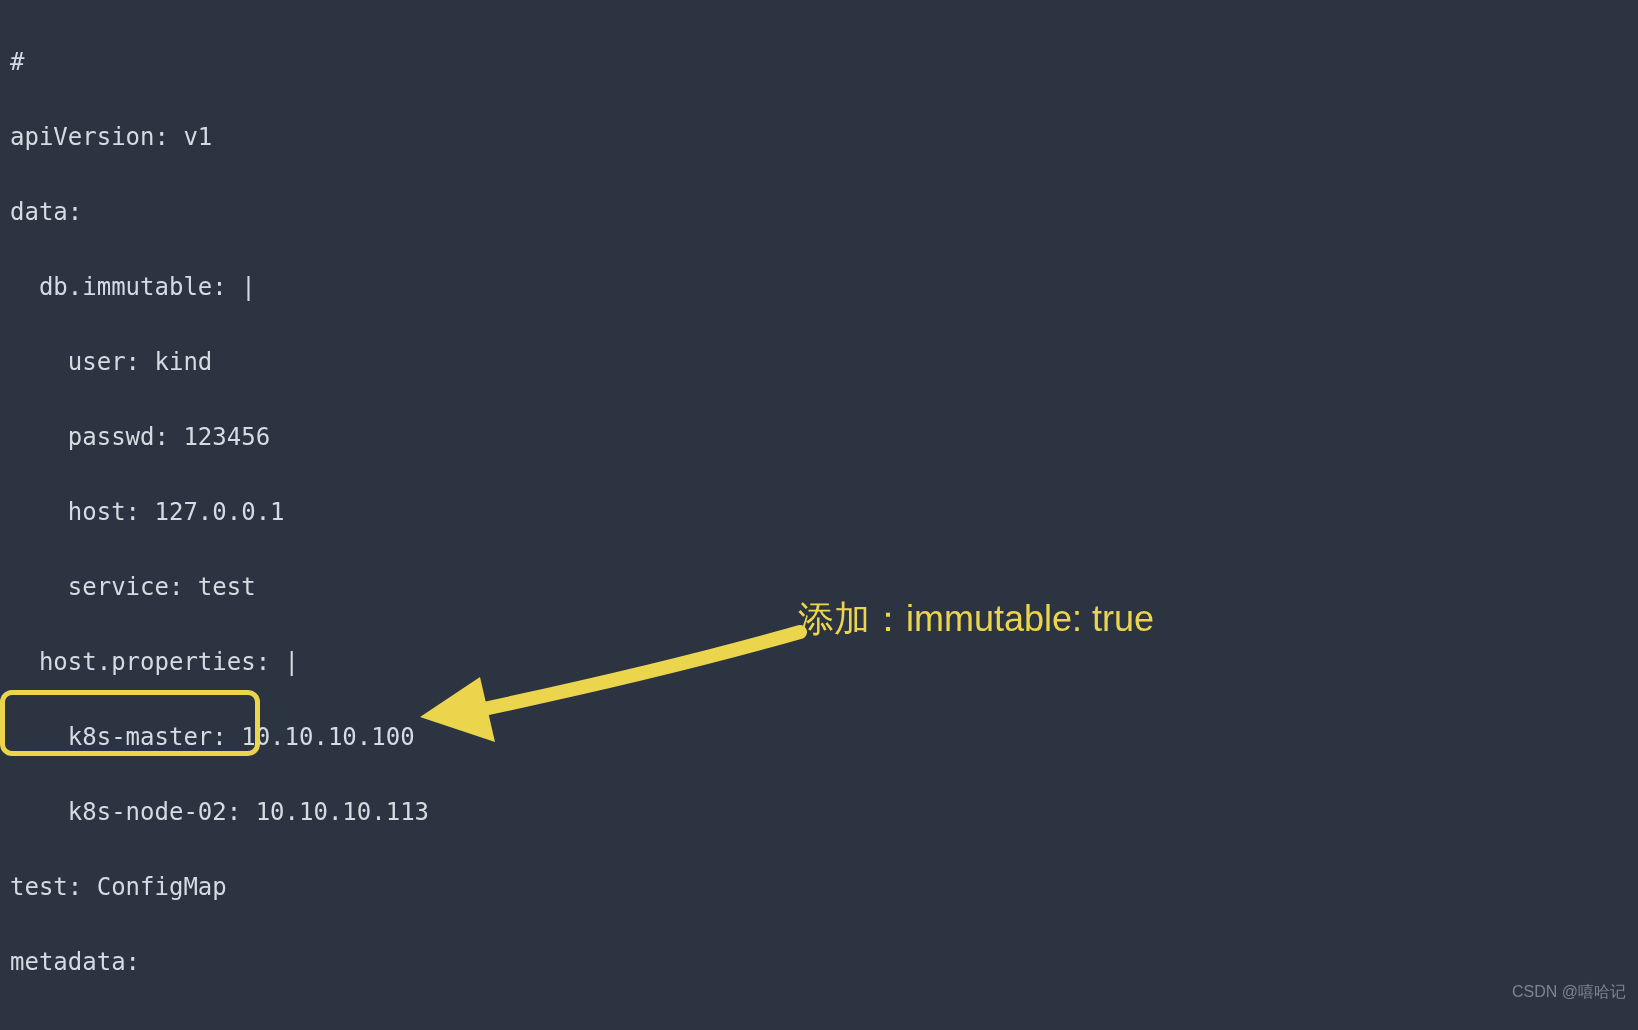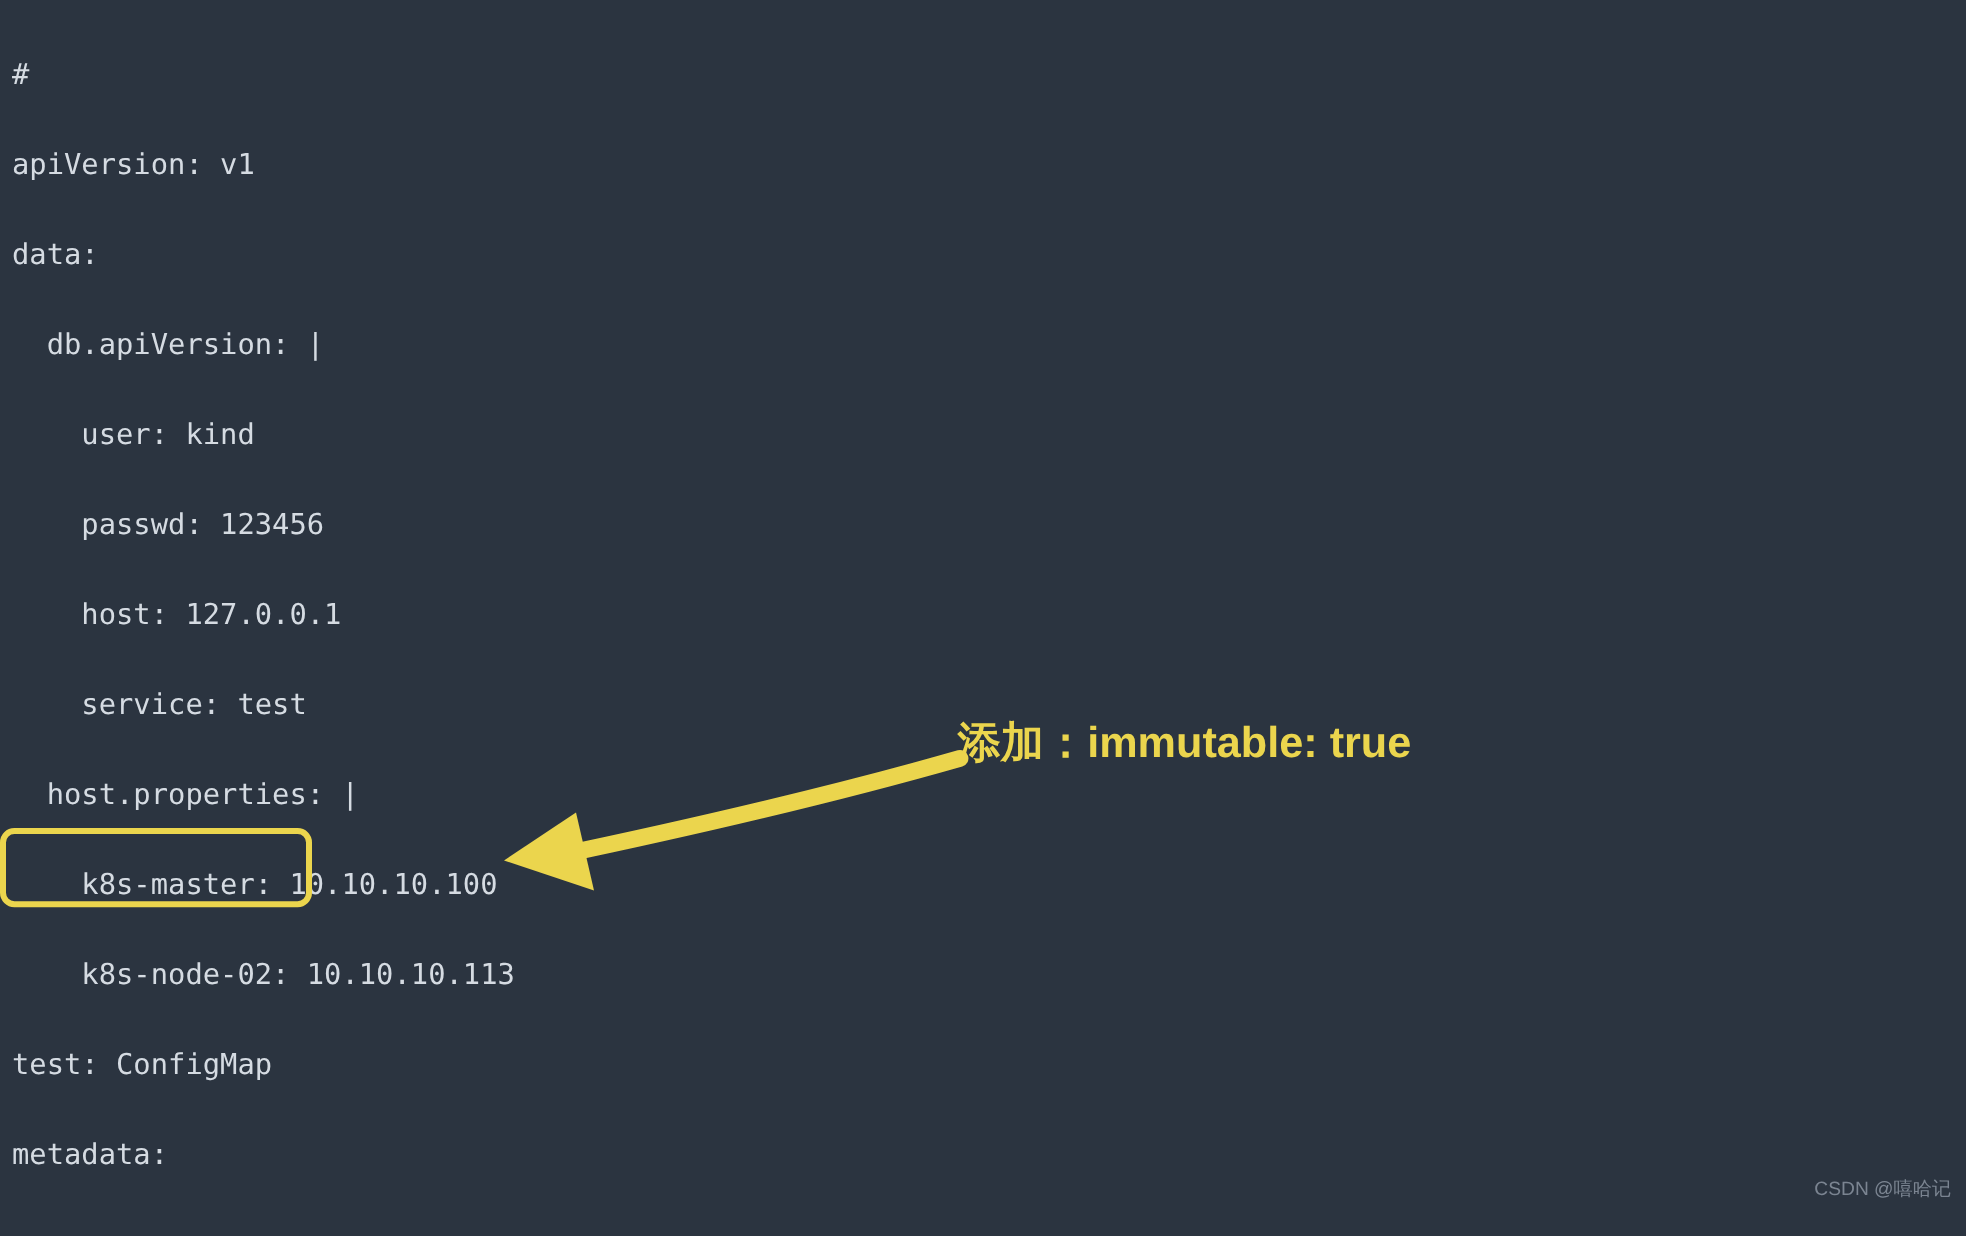--- a/index.html
+++ b/index.html
@@ -36,21 +36,21 @@
     box-sizing: border-box;
     pointer-events: none;
   }
   .annotation {
     position: absolute;
     left: 798px;
     top: 600px;
     color: #ebd54d;
     font-family: "PingFang SC", "Hiragino Sans GB", "Microsoft YaHei", sans-serif;
     font-size: 36px;
-    font-weight: 700;
+    font-weight: 400;
     pointer-events: none;
   }
   .arrow {
     position: absolute;
     left: 400px;
     top: 612px;
     width: 420px;
     height: 150px;
     pointer-events: none;
   }
@@ -64,21 +64,21 @@
     opacity: 0.8;
   }
 </style>
 </head>
 <body>
 
 <div class="editor">
 <span class="code-line">#</span>
 <span class="code-line">apiVersion: v1</span>
 <span class="code-line">data:</span>
-<span class="code-line">  db.apiVersion: |</span>
+<span class="code-line">  db.immutable: |</span>
 <span class="code-line">    user: kind</span>
 <span class="code-line">    passwd: 123456</span>
 <span class="code-line">    host: 127.0.0.1</span>
 <span class="code-line">    service: test</span>
 <span class="code-line">  host.properties: |</span>
 <span class="code-line">    k8s-master: 10.10.10.100</span>
 <span class="code-line">    k8s-node-02: 10.10.10.113</span>
 <span class="code-line">test: ConfigMap</span>
 <span class="code-line">metadata:</span>
 

